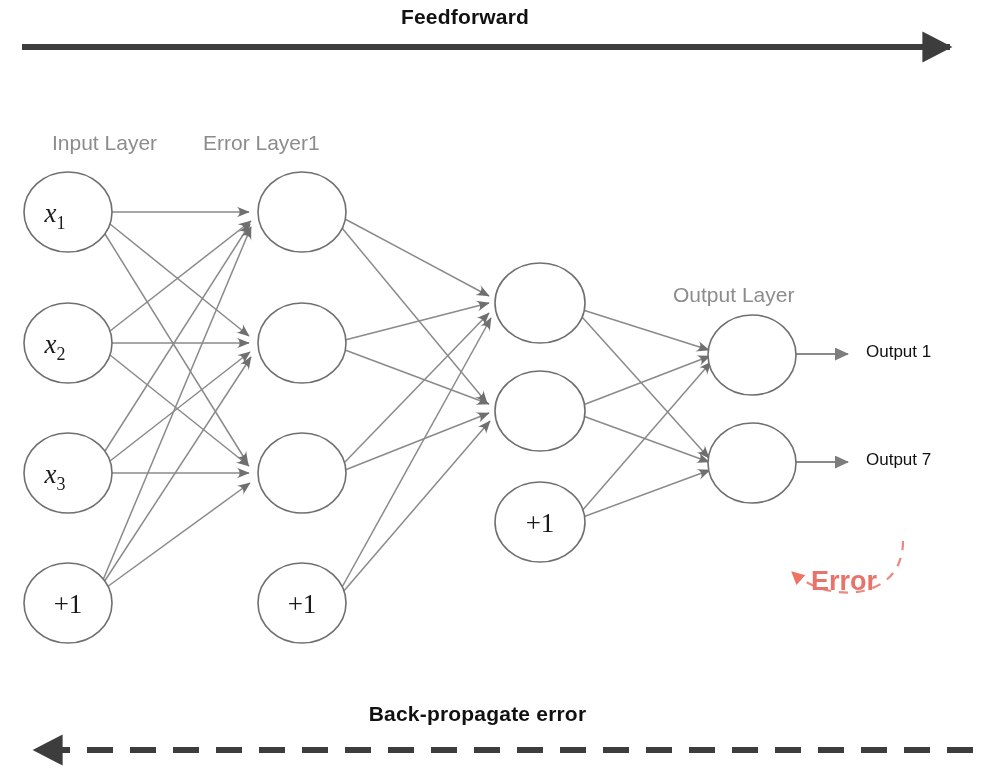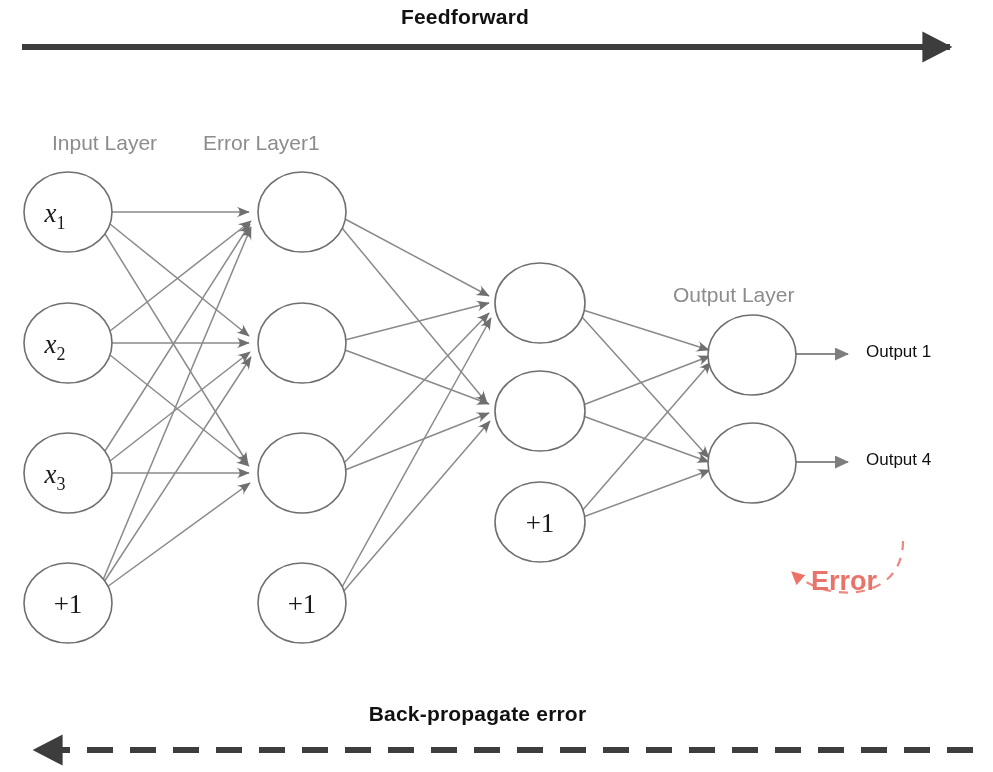--- a/index.html
+++ b/index.html
@@ -254,17 +254,17 @@
 
   <div class="layer-label" id="label-input">Input Layer</div>
 
   <div class="layer-label" id="label-hidden1">Error Layer1</div>
 
 
   <div class="layer-label" id="label-output">Output Layer</div>
 
   <div class="output-text" id="output-text-1">Output 1</div>
 
-  <div class="output-text" id="output-text-2">Output 4</div>
+  <div class="output-text" id="output-text-2">Output 7</div>
 
   <div id="error-label">Error</div>
 
 </div>
 
 </body></html>

